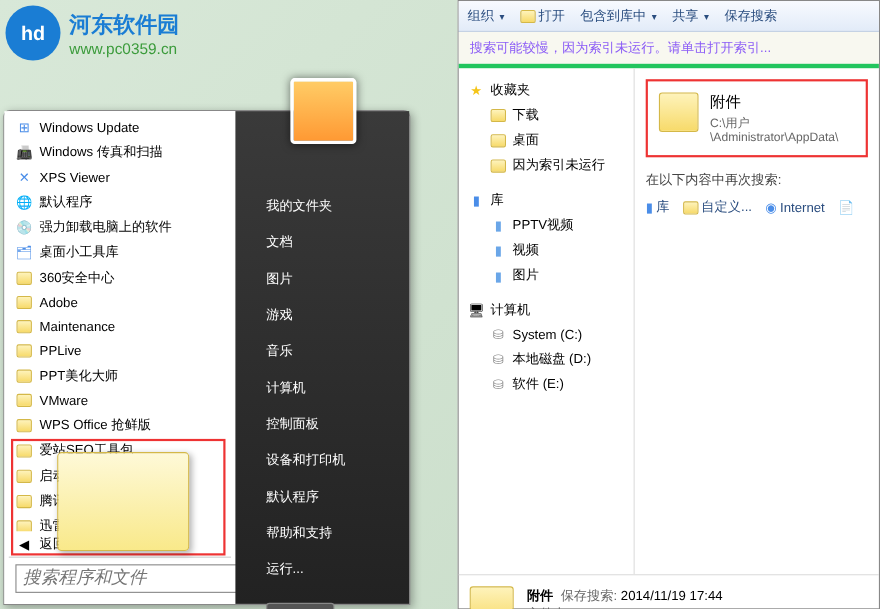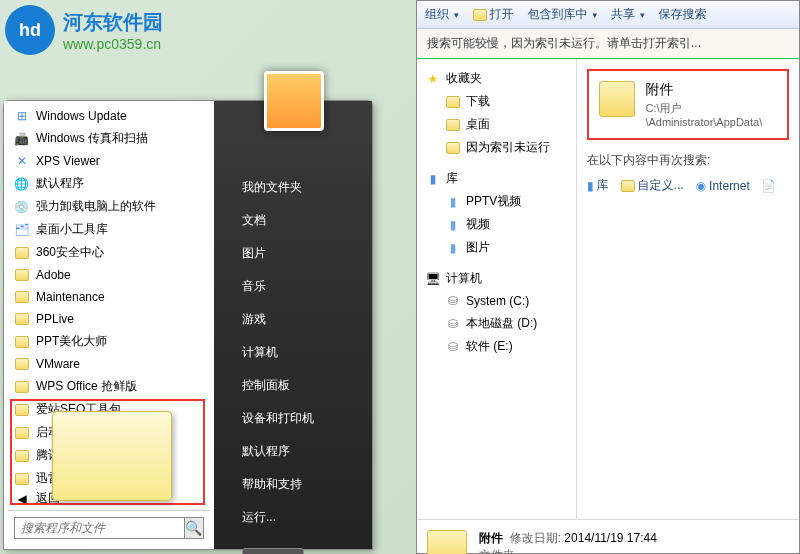--- a/index.html
+++ b/index.html
@@ -13,35 +13,35 @@
     
     
     .start-menu { position: absolute; left: 3px; top: 100px; width: 370px; height: 450px; background: #fff; border: 1px solid #888; border-radius: 6px 6px 0 0; box-shadow: 2px 2px 8px rgba(0,0,0,0.3); display: flex; }
     .sm-left { width: 210px; background: #fff; padding: 4px; display: flex; flex-direction: column; }
     .sm-programs { flex: 1; overflow: hidden; }
     .sm-item { display: flex; align-items: center; padding: 3px 6px; font-size: 12px; cursor: pointer; }
     .sm-icon { width: 16px; height: 16px; margin-right: 6px; display: inline-flex; align-items: center; justify-content: center; font-size: 12px; }
     .sm-highlight { border: 2px solid #e33; position: absolute; left: 6px; top: 298px; width: 195px; height: 106px; pointer-events: none; }
     .folder-preview { position: absolute; left: 48px; top: 310px; width: 120px; height: 90px; background: linear-gradient(#fef9d8, #f9e98a); border: 1px solid #d4b848; border-radius: 4px; box-shadow: 2px 2px 6px rgba(0,0,0,0.3); }
     .sm-search { display: flex; border-top: 1px solid #ccc; padding: 6px; }
-    .sm-search input { flex: 1; border: 1px solid #888; padding: 3px 6px; font-size: 12px; font-style: italic; color: #888; }
+    .sm-search input { flex: 1; border: 1px solid #888; padding: 3px 6px; font-size: 16px; font-style: italic; color: #888; }
     .sm-search-btn { width: 28px; background: #e8e8e8; border: 1px solid #888; border-left: none; color: #2b5fa8; font-size: 14px; }
     
     .sm-right { width: 160px; background: linear-gradient(#3a3a3a, #222); color: #fff; padding: 70px 12px 10px; position: relative; }
     .sm-avatar { position: absolute; top: -30px; left: 50px; width: 60px; height: 60px; background: linear-gradient(#ffcc66, #ff9933); border: 3px solid #fff; box-shadow: 0 0 8px rgba(0,0,0,0.5); border-radius: 4px; }
     .sm-right-item { padding: 8px 16px; font-size: 12px; cursor: pointer; }
     .sm-power { margin-top: 8px; padding: 6px 16px; display: flex; align-items: center; }
     .sm-power-btn { background: #555; border: 1px solid #888; color: #fff; font-size: 12px; padding: 4px 18px; border-radius: 3px; }
     
     
     .explorer { position: absolute; left: 416px; top: 0; width: 384px; height: 554px; background: #fff; border: 1px solid #888; }
     .exp-toolbar { height: 28px; background: linear-gradient(#f8faff, #e2ebf8); border-bottom: 1px solid #b8c8e0; display: flex; align-items: center; padding: 0 8px; font-size: 12px; gap: 14px; }
     .exp-tb-item { color: #2a4d7f; cursor: pointer; display: flex; align-items: center; gap: 3px; }
     .exp-tb-item.dd::after { content: "▾"; font-size: 9px; margin-left: 2px; }
-    .exp-infobar { padding: 6px 10px; font-size: 12px; color: #404040; background: #f8f8f0; border-bottom: 1px solid #22c55e; }
+    .exp-infobar { padding: 6px 10px; font-size: 12px; color: #8b5cf6; background: #f8f8f0; border-bottom: 4px solid #22c55e; }
     .exp-body { display: flex; height: 460px; }
     .exp-tree { width: 160px; border-right: 1px solid #ddd; padding: 8px 4px; font-size: 12px; overflow: hidden; }
     .tree-group { margin-bottom: 8px; }
     .tree-header { display: flex; align-items: center; padding: 3px 4px; font-size: 12px; }
     .tree-item { display: flex; align-items: center; padding: 3px 4px 3px 24px; cursor: pointer; }
     .tree-icon { width: 16px; height: 16px; margin-right: 5px; display: inline-flex; align-items: center; justify-content: center; font-size: 12px; }
     .exp-main { flex: 1; padding: 10px; }
     .result-box { border: 2px solid #e33; padding: 10px; display: flex; align-items: flex-start; gap: 10px; margin-bottom: 12px; }
     .result-folder { width: 42px; height: 36px; background: linear-gradient(#fef3bb, #f7da6a); border-radius: 3px; border: 1px solid #d4b848; }
     .result-name { font-size: 14px; color: #000; }
@@ -169,22 +169,22 @@
       <input placeholder="搜索程序和文件" style="">
       <button class="sm-search-btn">🔍</button>
     </div>
   </div>
   <div class="sm-right">
     <div class="sm-avatar"></div>
     <div id="sm-right-items">
         <div class="sm-right-item">我的文件夹</div>
         <div class="sm-right-item">文档</div>
         <div class="sm-right-item">图片</div>
+        <div class="sm-right-item">游戏</div>
         <div class="sm-right-item">音乐</div>
-        <div class="sm-right-item">游戏</div>
         <div class="sm-right-item">计算机</div>
         <div class="sm-right-item">控制面板</div>
         <div class="sm-right-item">设备和打印机</div>
         <div class="sm-right-item">默认程序</div>
         <div class="sm-right-item">帮助和支持</div>
         <div class="sm-right-item">运行...</div>
       </div>
     <div class="sm-power">
       <button class="sm-power-btn">关机</button>
       <span style="margin-left:4px;color:#fff;">▸</span>
@@ -311,17 +311,17 @@
           </span>
         <span>
             <span>📄</span>
           </span>
       </div>
     </div>
   </div>
   <div class="exp-details">
     <div class="detail-folder"></div>
     <div>
-      <div><span style="font-weight:bold;">附件</span>&nbsp;&nbsp;<span style="color:#666;">修改日期:</span> <span>2014/11/19 17:44</span></div>
+      <div><span style="font-weight:bold;">附件</span>&nbsp;&nbsp;<span style="color:#666;">保存搜索:</span> <span>2014/11/19 17:44</span></div>
       <div style="color:#666;">文件夹</div>
     </div>
   </div>
 </div>
 
 </body></html>

